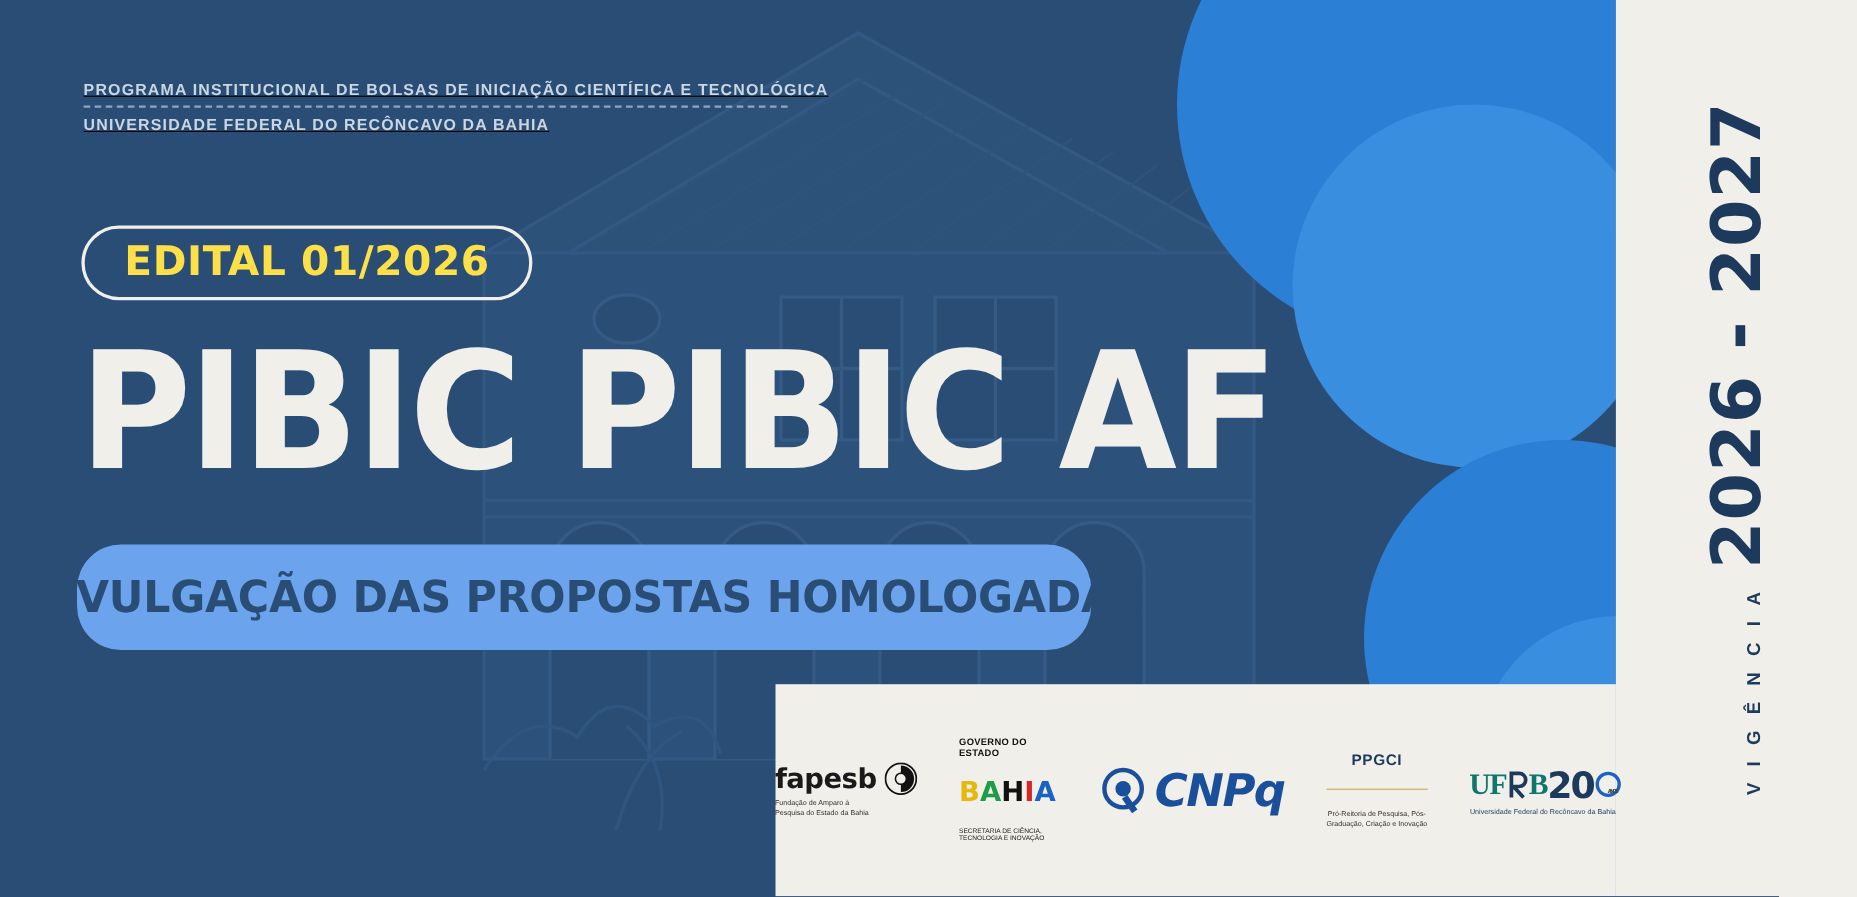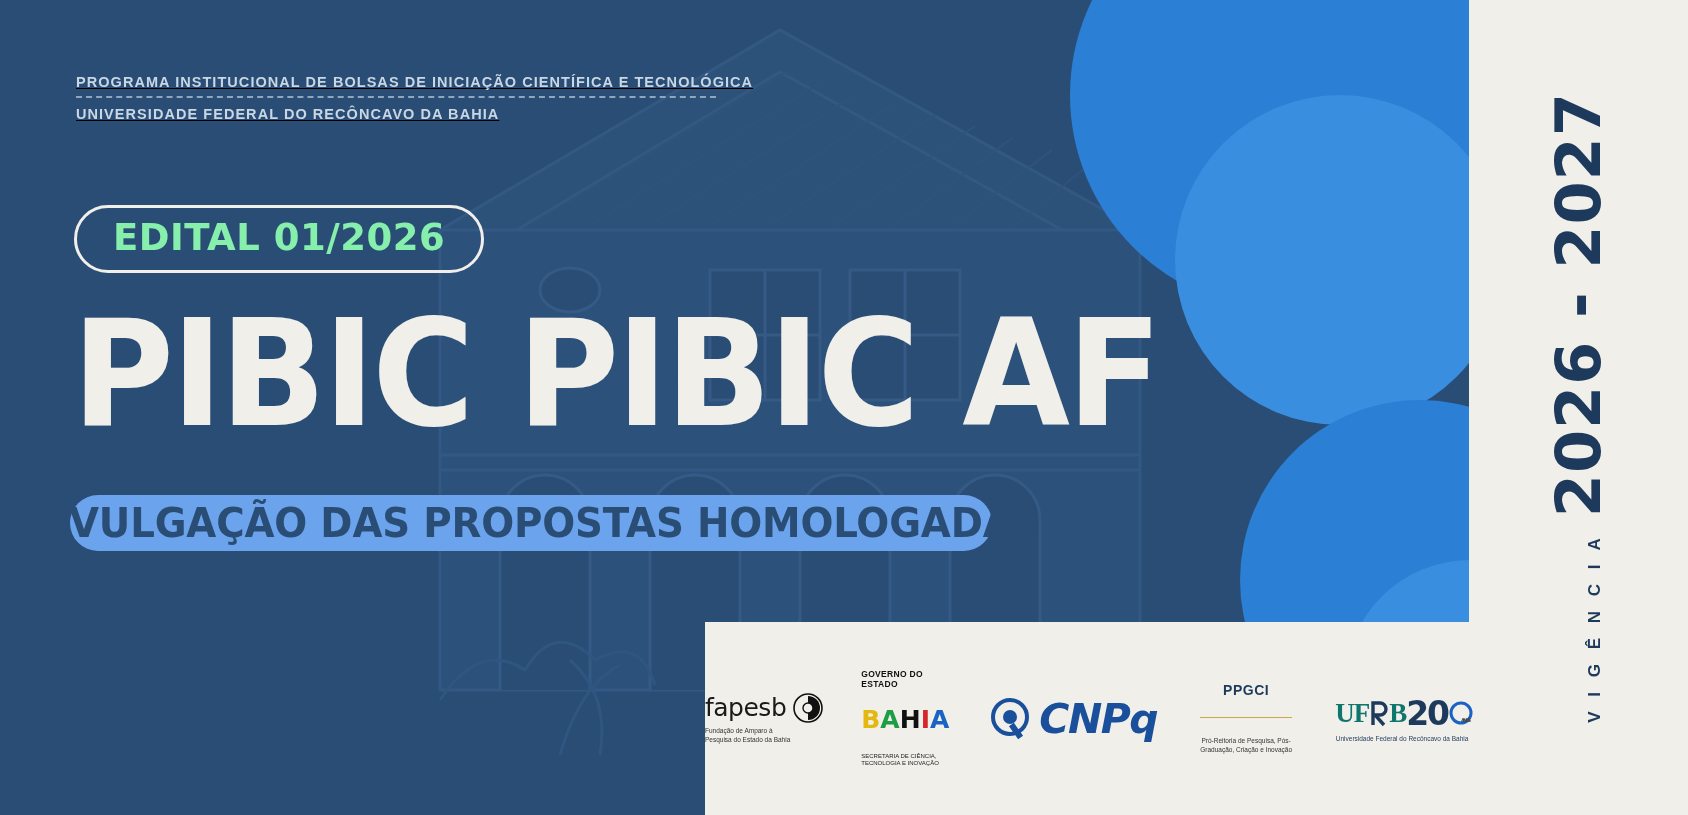--- a/index.html
+++ b/index.html
@@ -119,21 +119,21 @@
     white-space: nowrap;
   }
 
   
   .edital-pill {
     position: absolute;
     left: 74px; top: 205px;
     border: 3px solid #f1efe9;
     border-radius: 40px;
     padding: 11px 36px 14px 36px;
-    color: #86efac;
+    color: #fde047;
     font-size: 37px;
     font-weight: 800;
     letter-spacing: 0.5px;
     font-family: "DejaVu Sans", sans-serif;
     line-height: 1;
   }
 
   
   .main-title {
     position: absolute;
@@ -147,21 +147,21 @@
     transform: scaleX(0.94);
     transform-origin: left top;
     white-space: nowrap;
   }
 
   
   .subtitle-pill {
     position: absolute;
     left: 70px; top: 495px;
     width: 922px;
-    height: 56px;
+    height: 96px;
     background: #6ba4ec;
     border-radius: 40px;
     display: flex;
     align-items: center;
     justify-content: center;
   }
   .subtitle-pill span {
     font-size: 40px;
     font-weight: 800;
     color: #2a4d75;
@@ -185,21 +185,21 @@
   .logo {
     display: flex;
     align-items: center;
     justify-content: center;
   }
 
   
   .logo-fapesb { flex-direction: column; align-items: flex-start; }
   .fapesb-row { display: flex; align-items: center; gap: 7px; }
   .fapesb-word {
-    font-size: 25px; font-weight: 400; color: #1a1a1a;
+    font-size: 25px; font-weight: 700; color: #1a1a1a;
     font-family: "DejaVu Sans", sans-serif; letter-spacing: -0.5px; text-align: right;
   }
   .fapesb-sub {
     font-size: 6.5px; color: #333; margin-top: 4px; line-height: 1.35;
     max-width: 96px;
   }
   .fapesb-mark { width: 30px; height: 30px; }
 
   
   .logo-bahia { flex-direction: column; align-items: flex-start; gap: 19px; }

